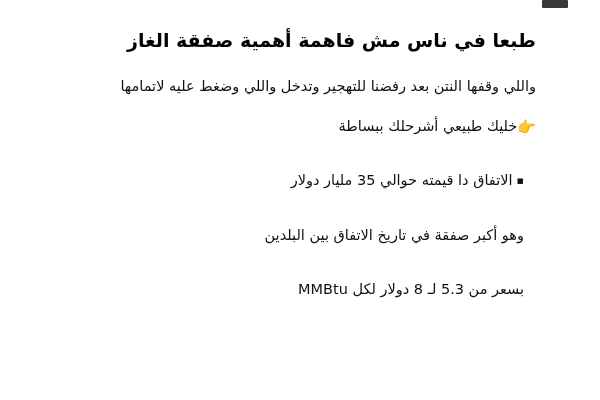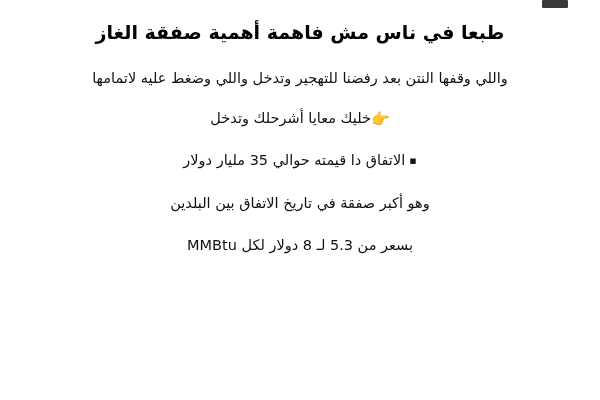--- a/index.html
+++ b/index.html
@@ -12,23 +12,22 @@
     height: 400px;
     overflow: hidden;
     font-family: "DejaVu Sans", "Liberation Sans", sans-serif;
     color: #111111;
   }
   .page {
     position: relative;
     width: 600px;
     height: 292px;
     box-sizing: border-box;
-    padding: 0 64px;
+    padding: 8px 64px;
     direction: rtl;
-    text-align: center;
   }
   .top-strip {
     position: absolute;
     top: 0;
     right: 32px;
     width: 26px;
     height: 8px;
     background: #3a3a3a;
     border-radius: 1px;
   }
@@ -50,21 +49,21 @@
   }
   .para.tight {
     padding-top: 18px;
   }
   .hand {
     font-size: 15px;
     line-height: 1;
     vertical-align: -1px;
   }
   .bullet-line {
-    margin: 0;
+    margin: 12px;
     padding-top: 20px;
     font-size: 14.5px;
     line-height: 1.55;
     color: #111111;
   }
   .sq {
     font-size: 11px;
     vertical-align: 1px;
     margin-left: 4px;
     color: #111111;
@@ -74,21 +73,21 @@
 <body>
 
 <div class="page">
 
   <div class="top-strip"></div>
 
   <h1 class="title">طبعا في ناس مش فاهمة أهمية صفقة الغاز</h1>
 
   <p class="para">واللي وقفها النتن بعد رفضنا للتهجير وتدخل واللي وضغط عليه لاتمامها</p>
 
-  <p class="para tight"><span class="hand">👉</span><span>خليك معايا أشرحلك وتدخل</span></p>
+  <p class="para tight"><span class="hand">👉</span><span>خليك طبيعي أشرحلك ببساطة</span></p>
 
   <p class="bullet-line"><span class="sq">▪</span><span>الاتفاق دا قيمته حوالي 35 مليار دولار</span></p>
 
   <p class="bullet-line"><span>وهو أكبر صفقة في تاريخ الاتفاق بين البلدين</span></p>
 
 
   <p class="bullet-line"><span>بسعر من 5.3 لـ 8 دولار لكل MMBtu</span></p>
 
 </div>
 

